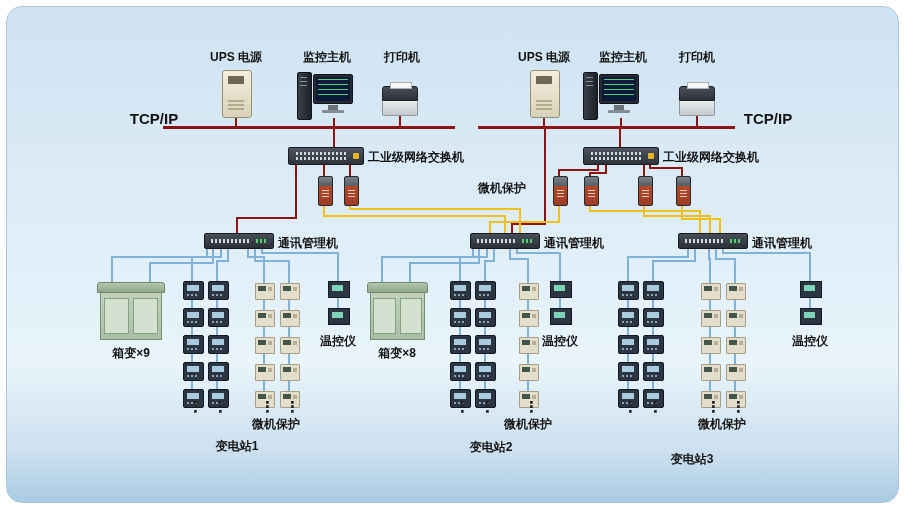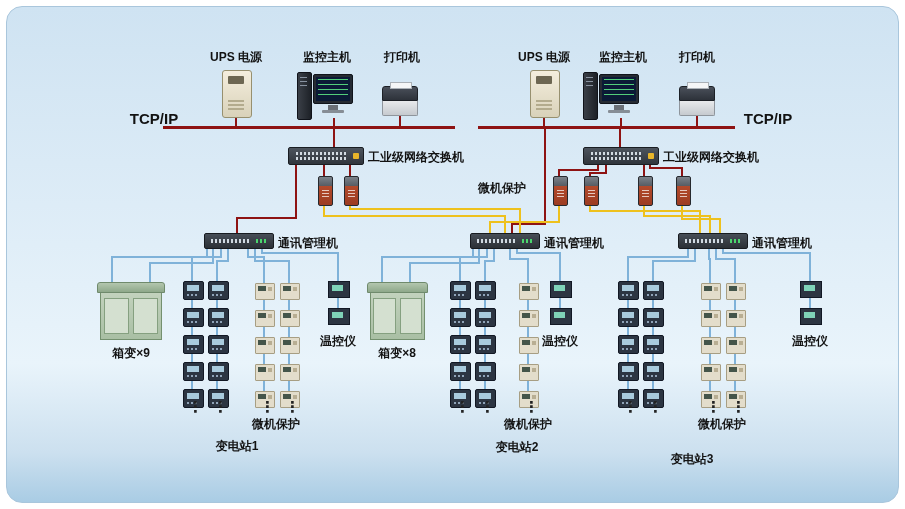--- a/index.html
+++ b/index.html
@@ -286,21 +286,21 @@
       <div class="prot"></div>
       <div class="prot"></div>
     </div>
   <div class="dots" style="left:524px;top:399px">⋮</div>
   <div class="devcol temps" style="left:550px;top:281px">
       <div class="temp"></div>
       <div class="temp"></div>
     </div>
   <div class="lbl" style="left:525px;top:334px;width:70px">温控仪</div>
   <div class="lbl" style="left:493px;top:417px;width:70px">微机保护</div>
-  <div class="lbl" style="left:477px;top:440px;width:80px">变电站2</div>
+  <div class="lbl" style="left:451px;top:440px;width:80px">变电站2</div>
 
   <div class="devcol meters" style="left:618px;top:281px">
       <div class="meter"></div>
       <div class="meter"></div>
       <div class="meter"></div>
       <div class="meter"></div>
       <div class="meter"></div>
     </div>
   <div class="devcol meters" style="left:643px;top:281px">
       <div class="meter"></div>

